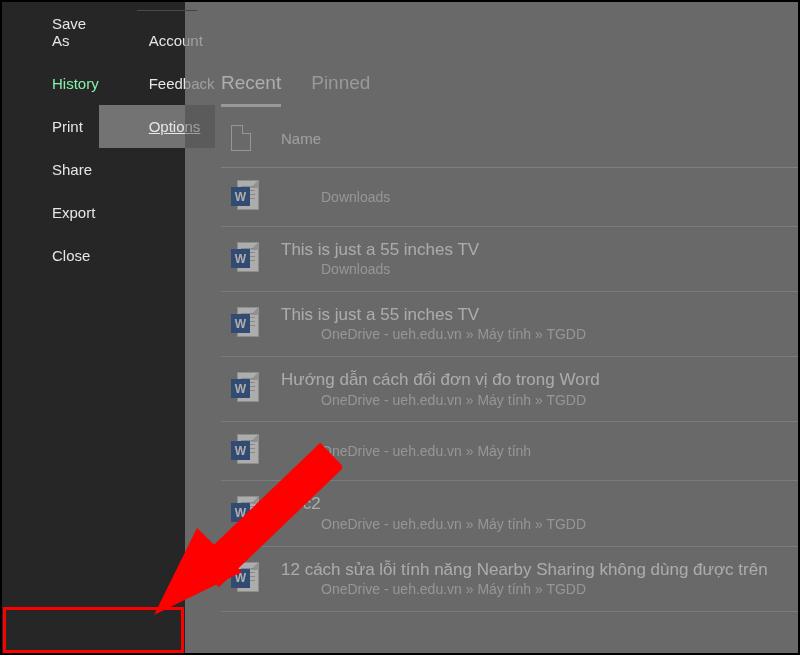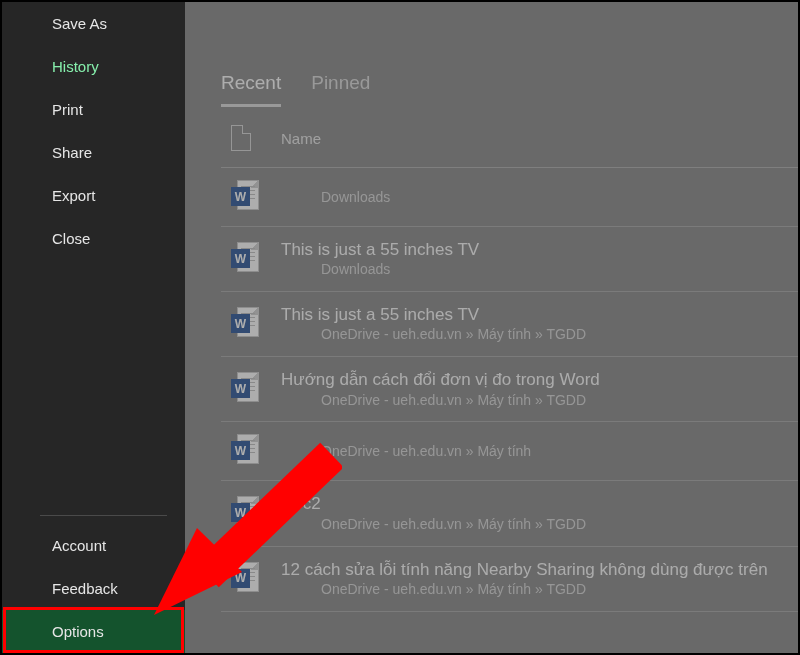--- a/index.html
+++ b/index.html
@@ -1,27 +1,27 @@
 <!DOCTYPE html>
 <html><head>
 <meta charset="utf-8">
 <style>
   * { box-sizing: border-box; margin: 0; padding: 0; }
   html, body { width: 800px; height: 655px; overflow: hidden; font-family: "Segoe UI", sans-serif; }
   .frame { width: 800px; height: 655px; border: 2px solid #000; background: #8a8a8a; position: relative; display: flex; }
   .sidebar {
     width: 183px; height: 100%; background: #262626; color: #fff;
-    display: flex; flex-direction: column; flex-shrink: 0;
+    display: flex; flex-direction: row; flex-shrink: 0;
     font-size: 15px;
   }
   .sidebar-top { flex: 1; }
   .sidebar-item { padding: 13px 0 13px 50px; cursor: pointer; color: #e6e6e6; }
   .sidebar-item.disabled { color: #86efac; cursor: default; }
   .sidebar-divider { border-top: 1px solid #4a4a4a; margin: 8px 18px 8px 38px; }
-  .sidebar-item.options { background: #14532d; position: relative; }
+  .sidebar-item.options { background: #737373; position: relative; text-decoration: underline; }
   .options-highlight {
     position: absolute; left: 1px; bottom: 0px; width: 181px; height: 46px;
     border: 3px solid #ff0000; pointer-events: none; z-index: 5;
   }
 
   .main { flex: 1; position: relative; padding: 0 0 0 36px; color: #fff; }
   .overlay {
     position: absolute; inset: 0; background: rgba(60,60,60,0.42); pointer-events: none;
   }
   .tabs { display: flex; gap: 30px; padding-top: 70px; font-size: 19px; }

